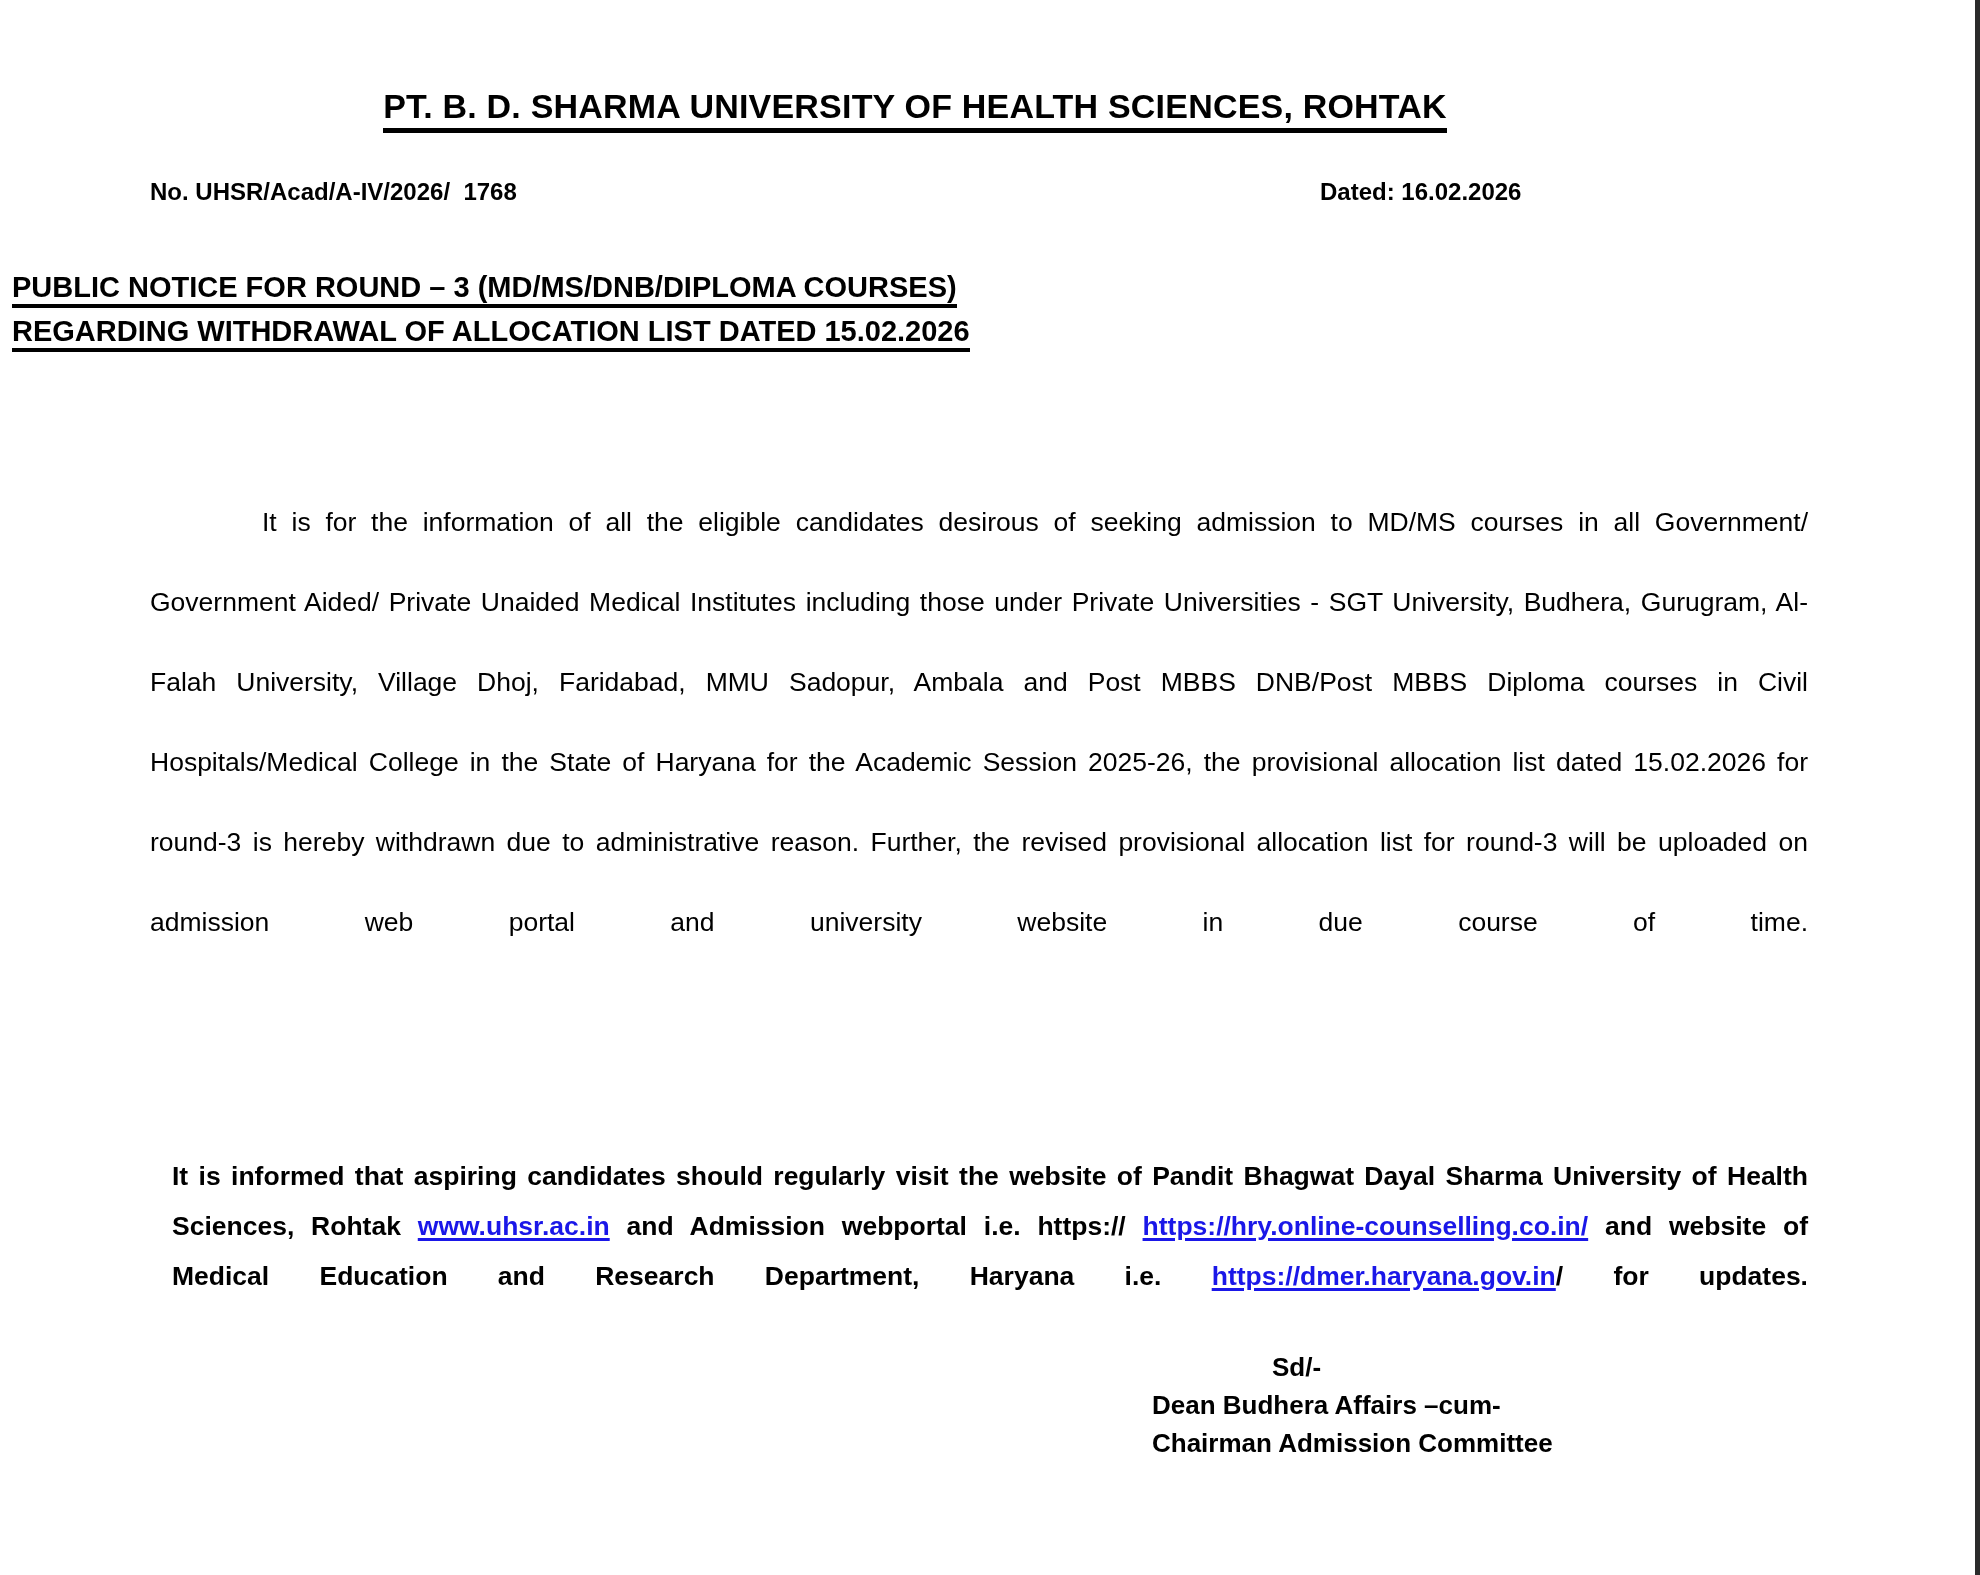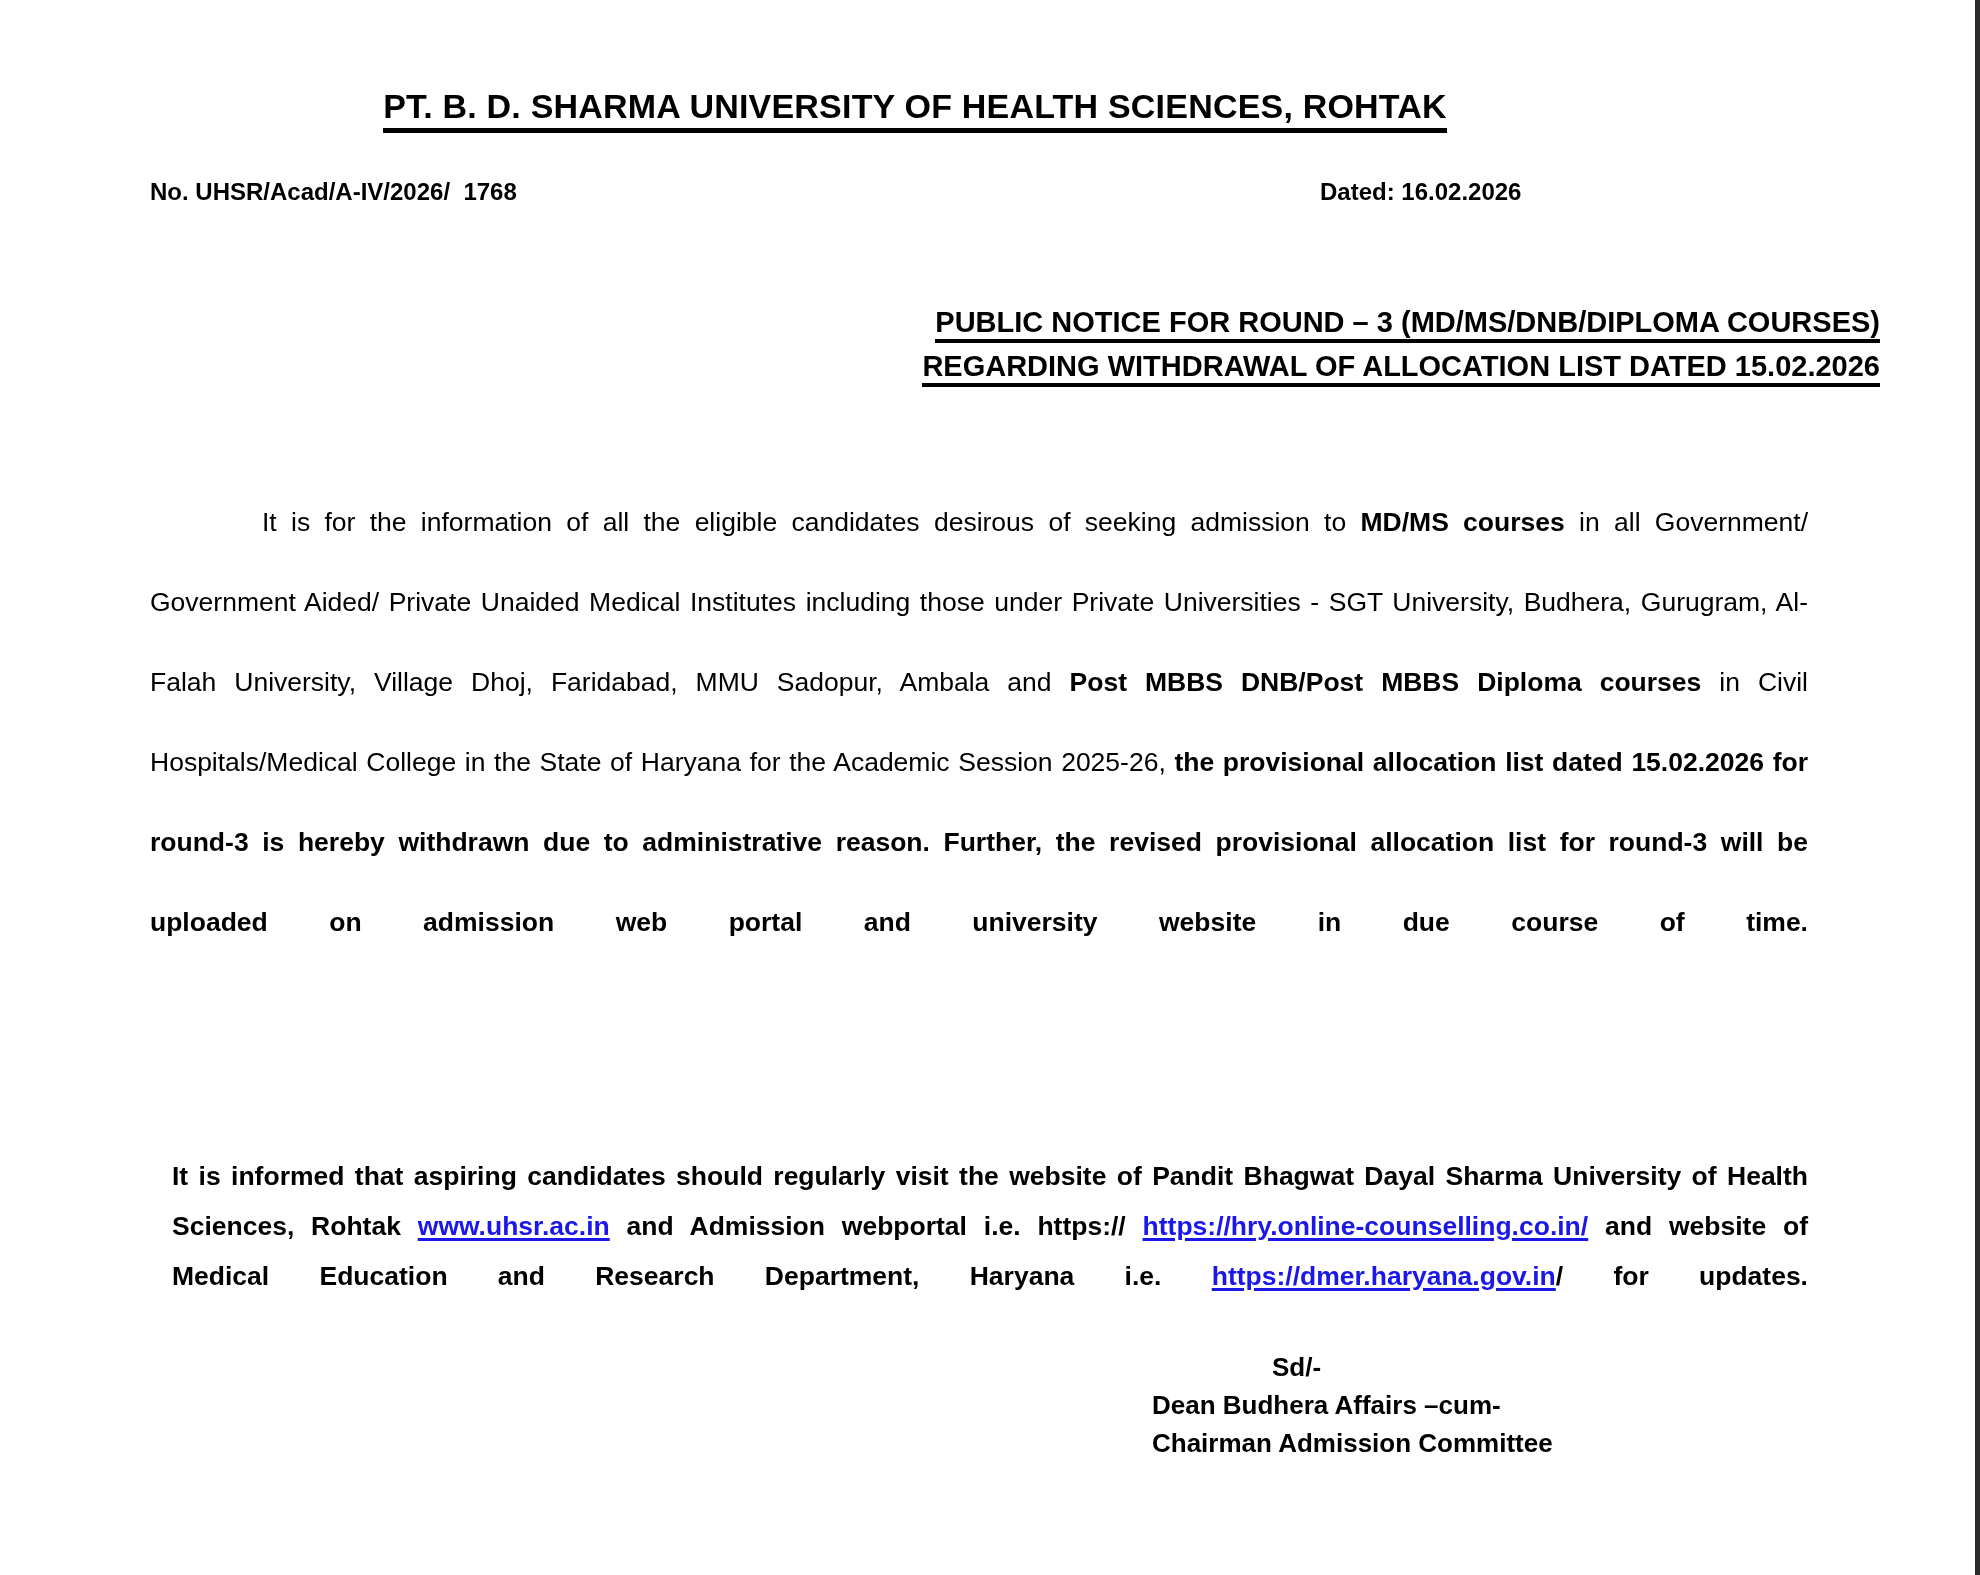--- a/index.html
+++ b/index.html
@@ -70,25 +70,24 @@
     left: 1170px;
     top: 0;
     font-size: 24px;
     font-weight: bold;
     white-space: nowrap;
   }
 
   
   .subject {
     position: absolute;
-    left: 0;
+    left: 12px;
     top: 265px;
     width: 1880px;
-    text-align: right;
-    margin-top: 35px;
+    text-align: left;
   }
   .subject-line {
     font-size: 29px;
     font-weight: bold;
     line-height: 44px;
     white-space: nowrap;
   }
   .subject-line .ul {
     border-bottom: 4px solid #000;
     padding-bottom: 1px;
@@ -100,21 +99,21 @@
     left: 150px;
     top: 455px;
     width: 1658px;
     font-size: 26.5px;
     line-height: 80px;
     text-align: justify;
     text-justify: inter-word;
     text-indent: 112px;
     word-spacing: 0.5px;
   }
-  .body-para b { font-weight: bold; }
+  .body-para b { font-weight: normal; }
   
   .body-para::after {
     content: "";
     display: inline-block;
     width: 100%;
   }
 
   
   .info-para {
     position: absolute;

